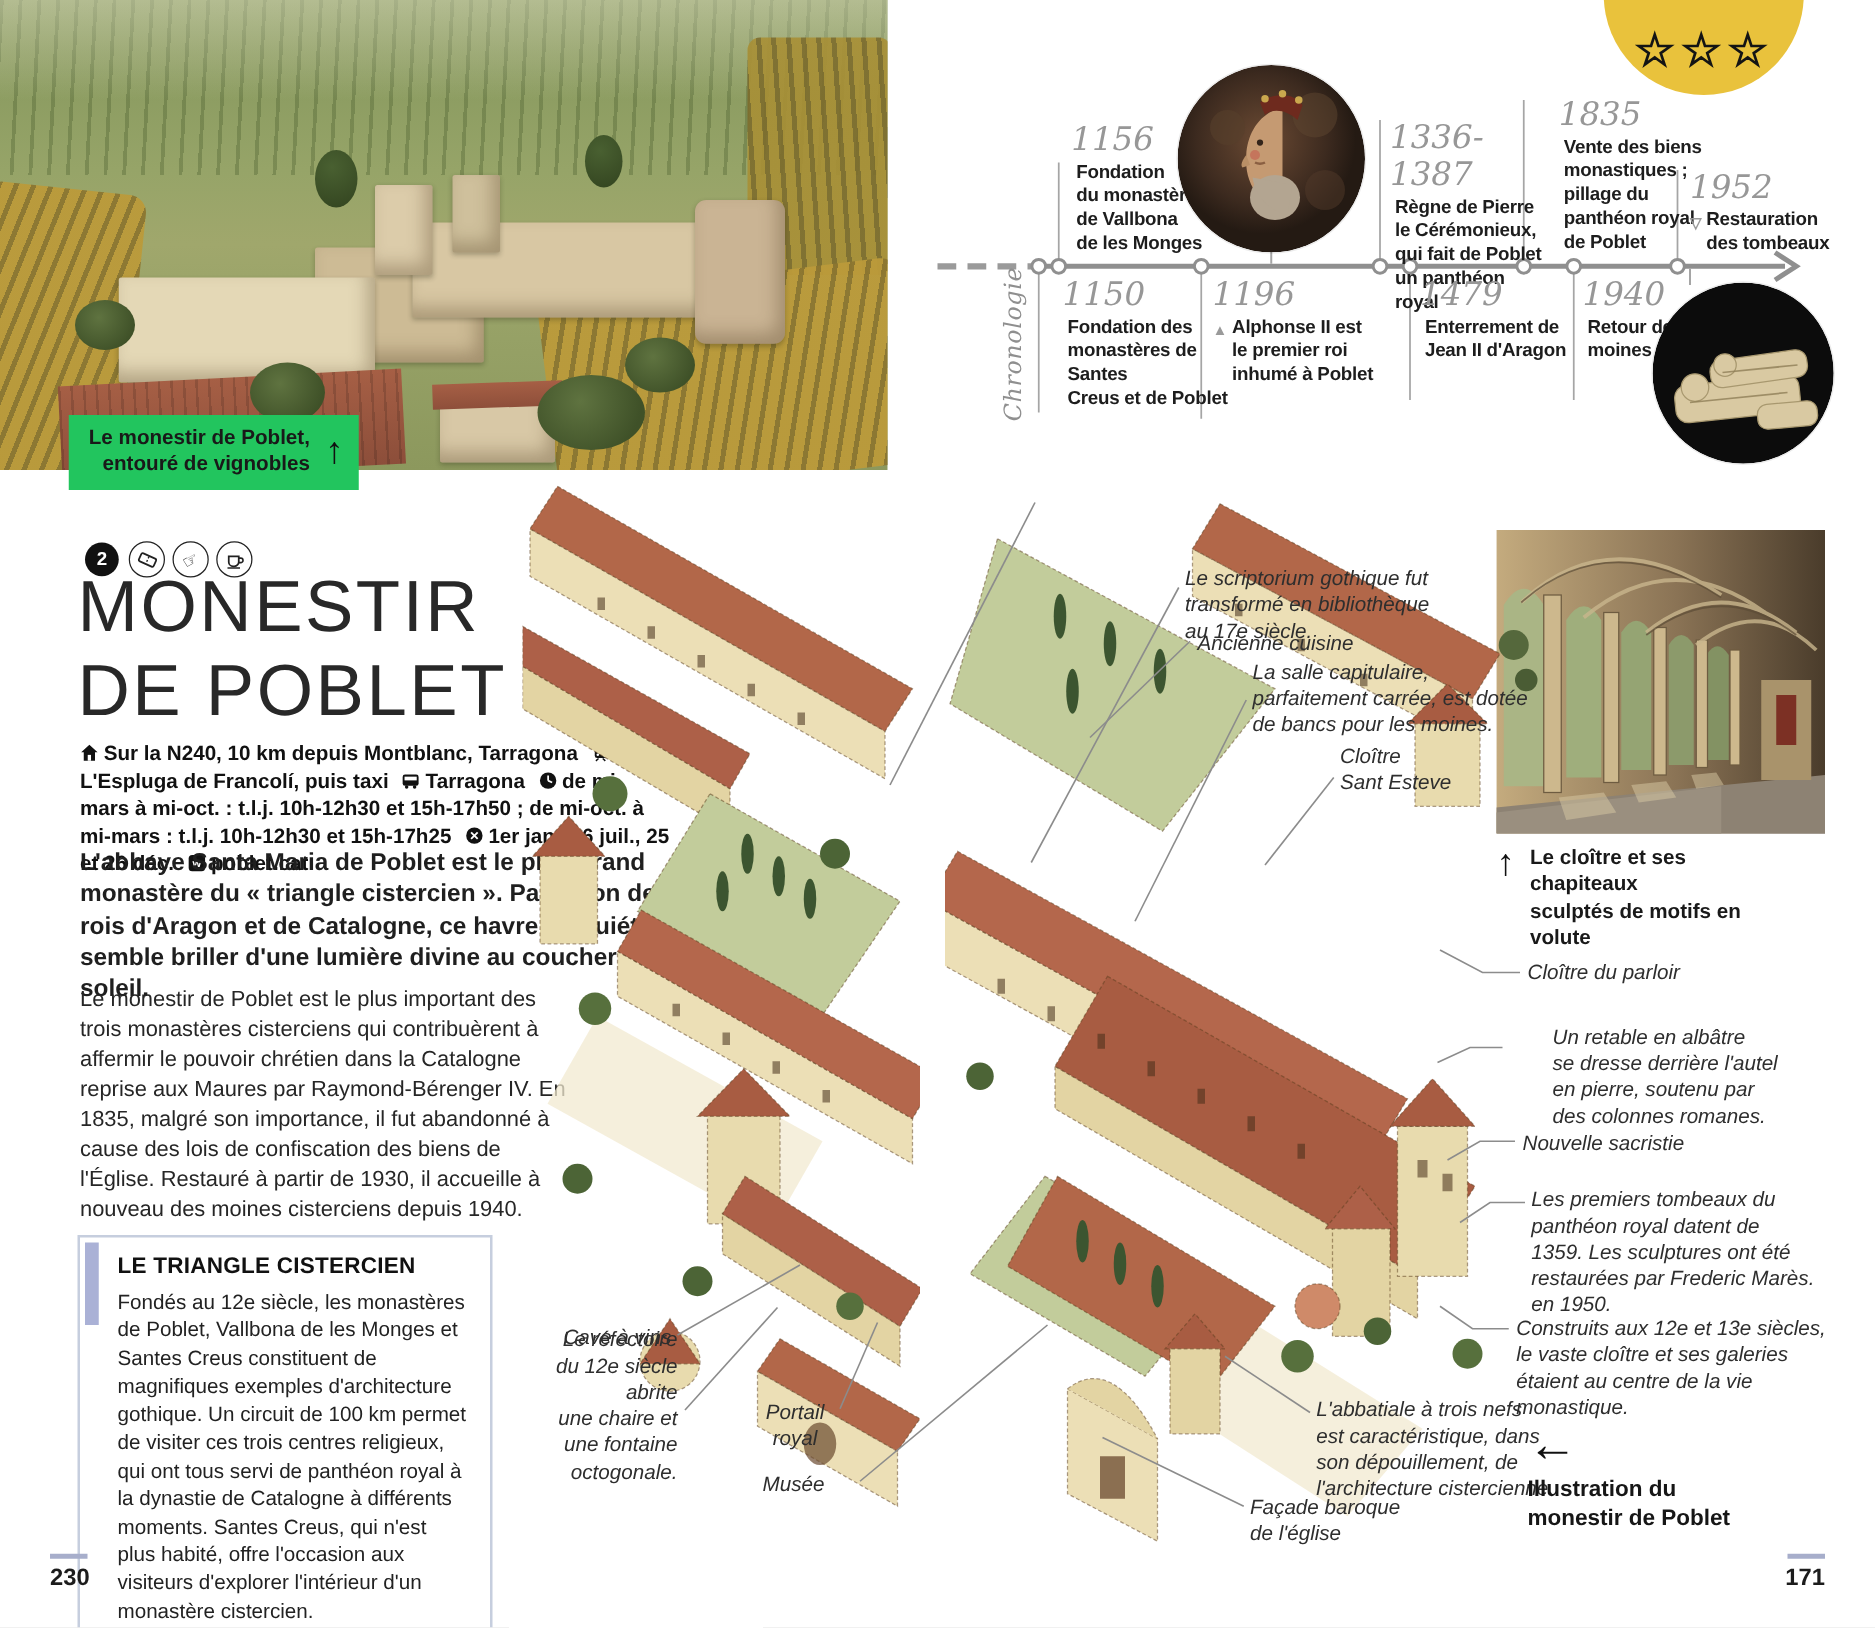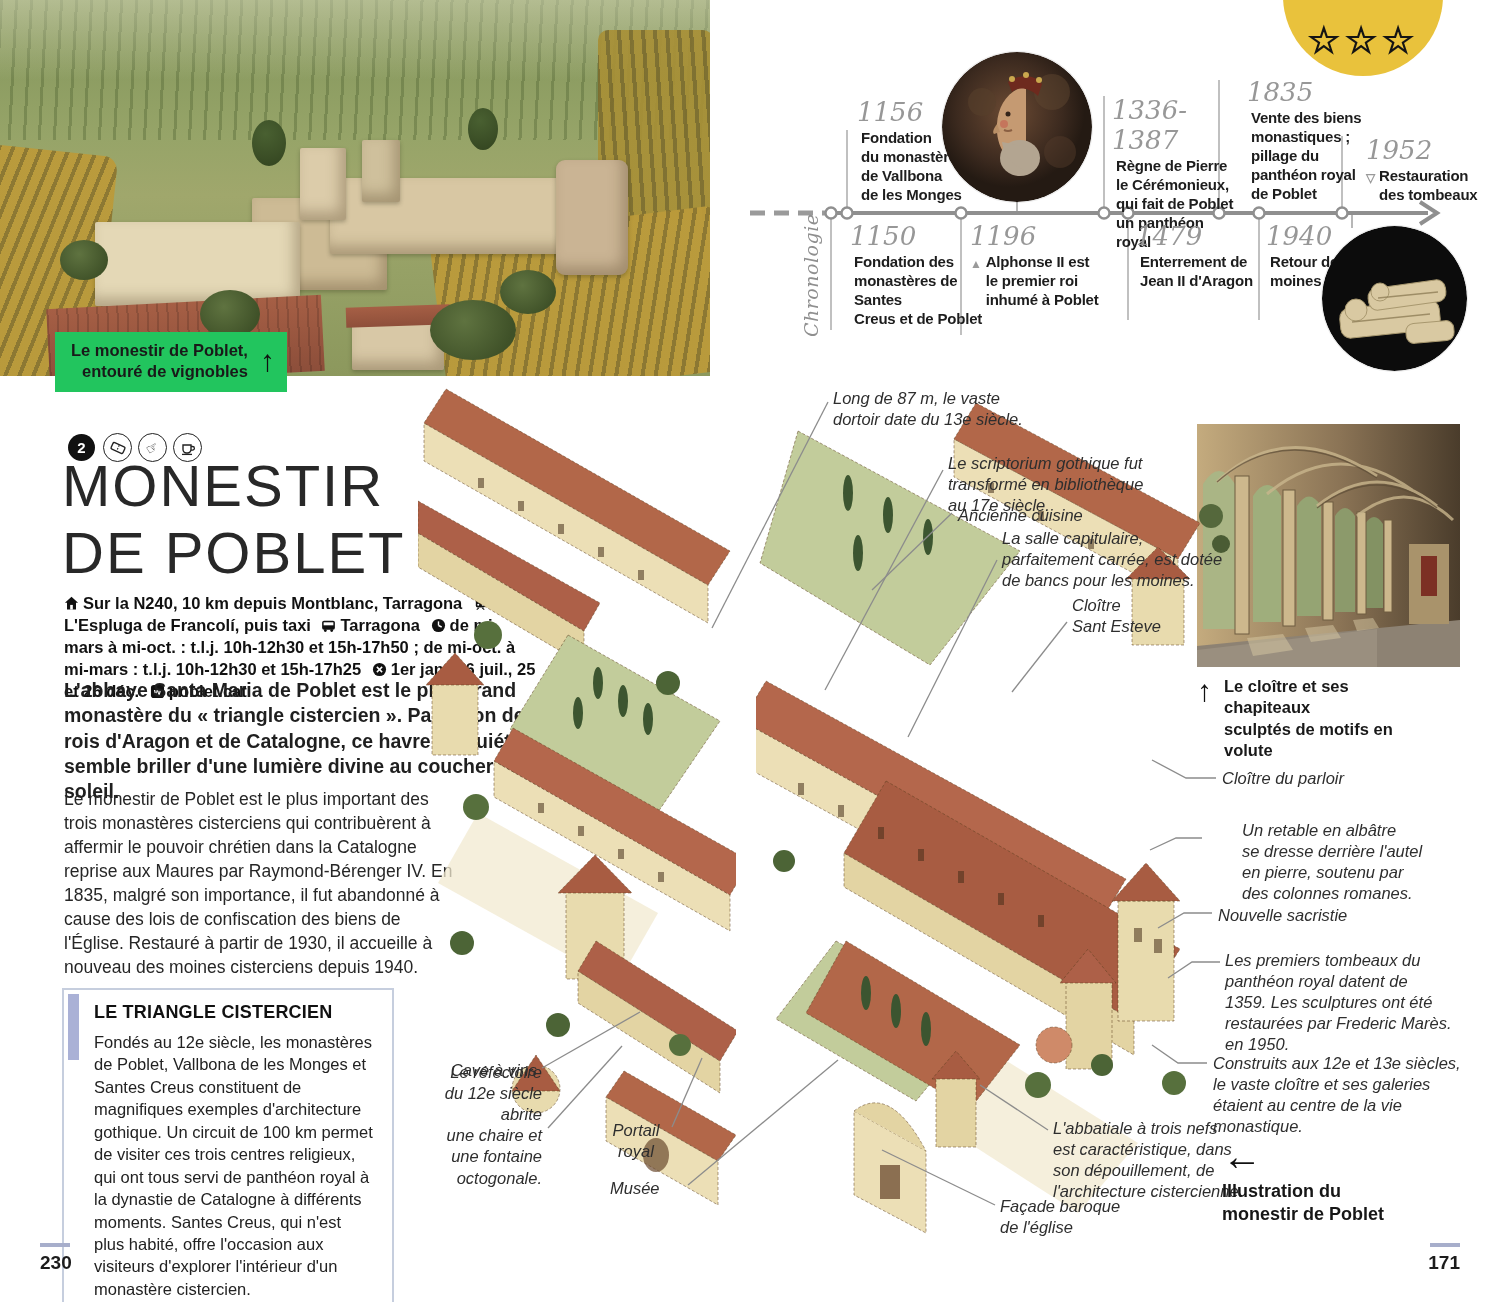--- a/index.html
+++ b/index.html
@@ -162,21 +162,21 @@
     <div class="tl-year">1835</div>
     <div class="tl-text">
         <span class="mk"></span>
         <span class="preline">Vente des biens
 monastiques ;
 pillage du
 panthéon royal
 de Poblet</span>
       </div>
   </div>
-  <div class="abs tl-block" style="left:1352px;top:136px;margin-left:14px;">
+  <div class="abs tl-block" style="left:1352px;top:136px;">
     <div class="tl-year">1952</div>
     <div class="tl-text">
         <span class="mk">▽</span>
         <span class="preline">Restauration
 des tombeaux</span>
       </div>
   </div>
 
   <div class="abs tl-block" style="left:850px;top:222px;width:140px;">
     <div class="tl-year">1150</div>
@@ -445,22 +445,20 @@
       <polyline points="1207,1063 1178,1063 1152,1045"></polyline>
       <line x1="1048" y1="1130" x2="980" y2="1085"></line>
       <line x1="995" y1="1205" x2="882" y2="1150"></line>
       <line x1="542" y1="1068" x2="640" y2="1012"></line>
       <line x1="548" y1="1128" x2="622" y2="1046"></line>
       <line x1="672" y1="1127" x2="702" y2="1058"></line>
       <line x1="688" y1="1185" x2="838" y2="1060"></line>
     </g>
   </svg>
 
-  <div class="abs callout preline" style="left:833px;top:388px;">Long de 87 m, le vaste
-dortoir date du 13e siècle.</div>
   <div class="abs callout preline" style="left:948px;top:438px;margin-top:15px;">Le scriptorium gothique fut
 transformé en bibliothèque
 au 17e siècle.</div>
   <div class="abs callout preline" style="left:958px;top:505px;">Ancienne cuisine</div>
   <div class="abs callout preline" style="left:1002px;top:528px;">La salle capitulaire,
 parfaitement carrée, est dotée
 de bancs pour les moines.</div>
   <div class="abs callout preline" style="left:1072px;top:595px;">Cloître
 Sant Esteve</div>
   <div class="abs callout preline" style="left:1222px;top:768px;">Cloître du parloir</div>

